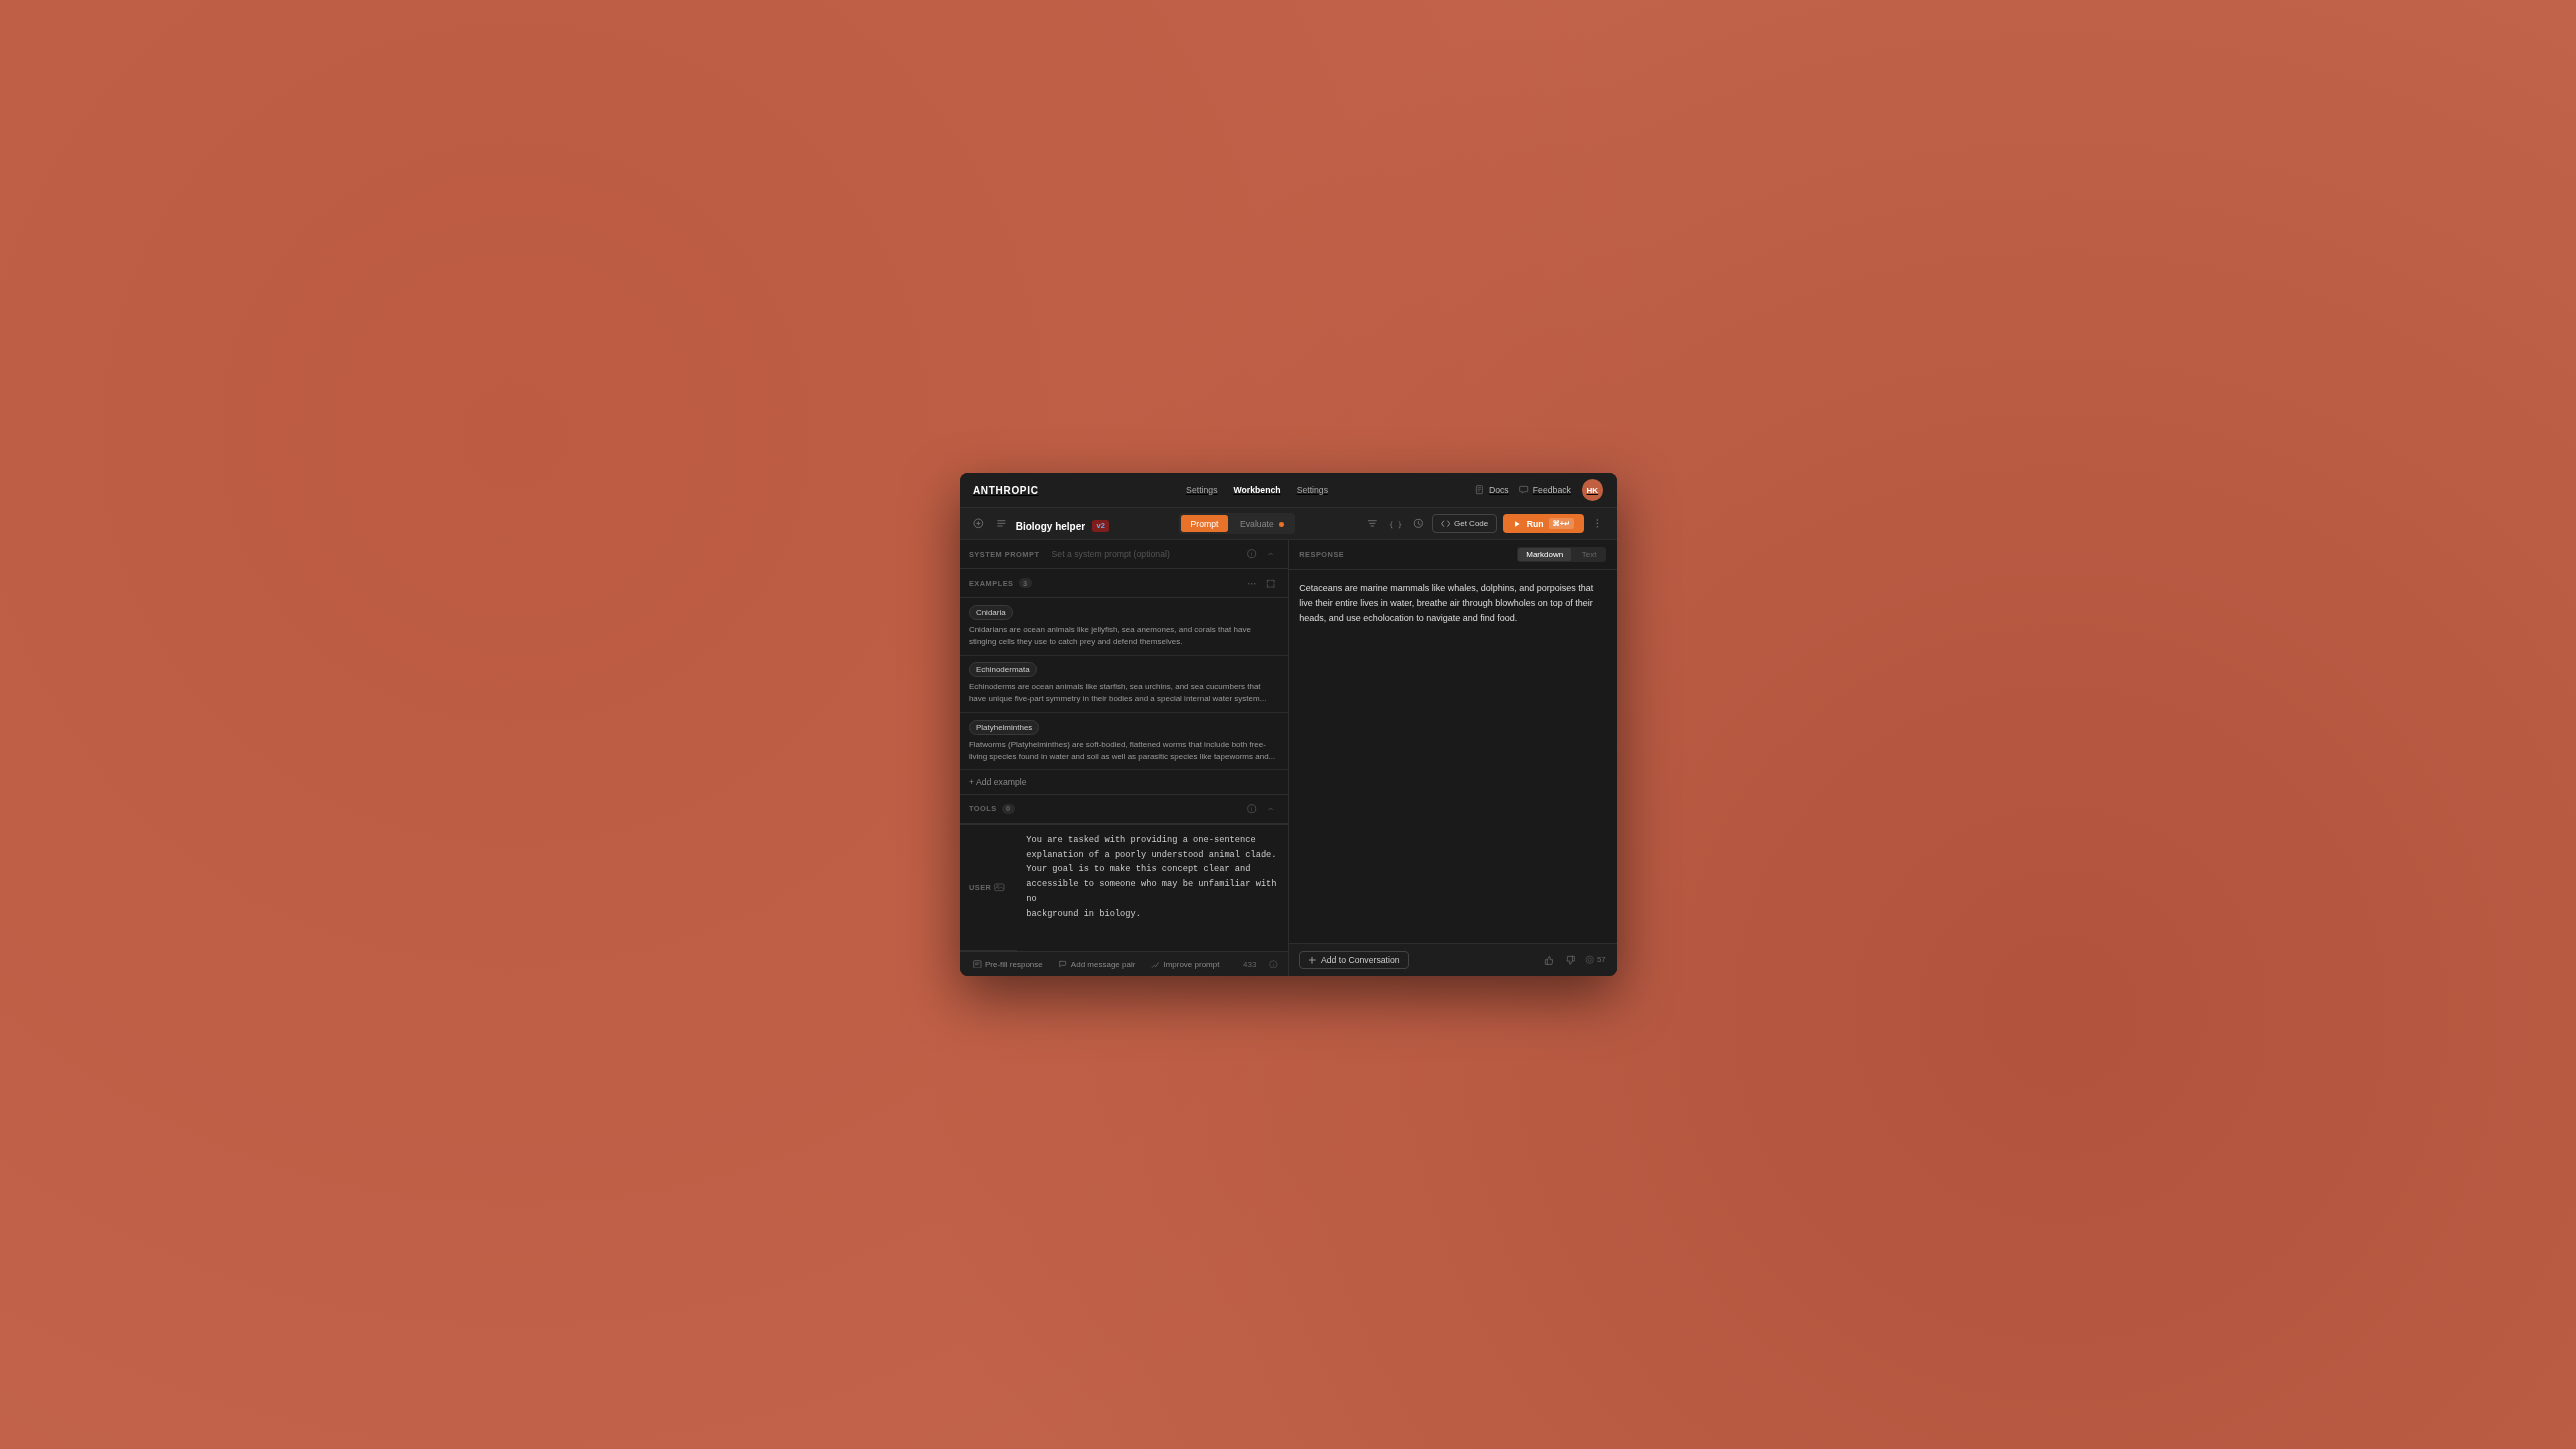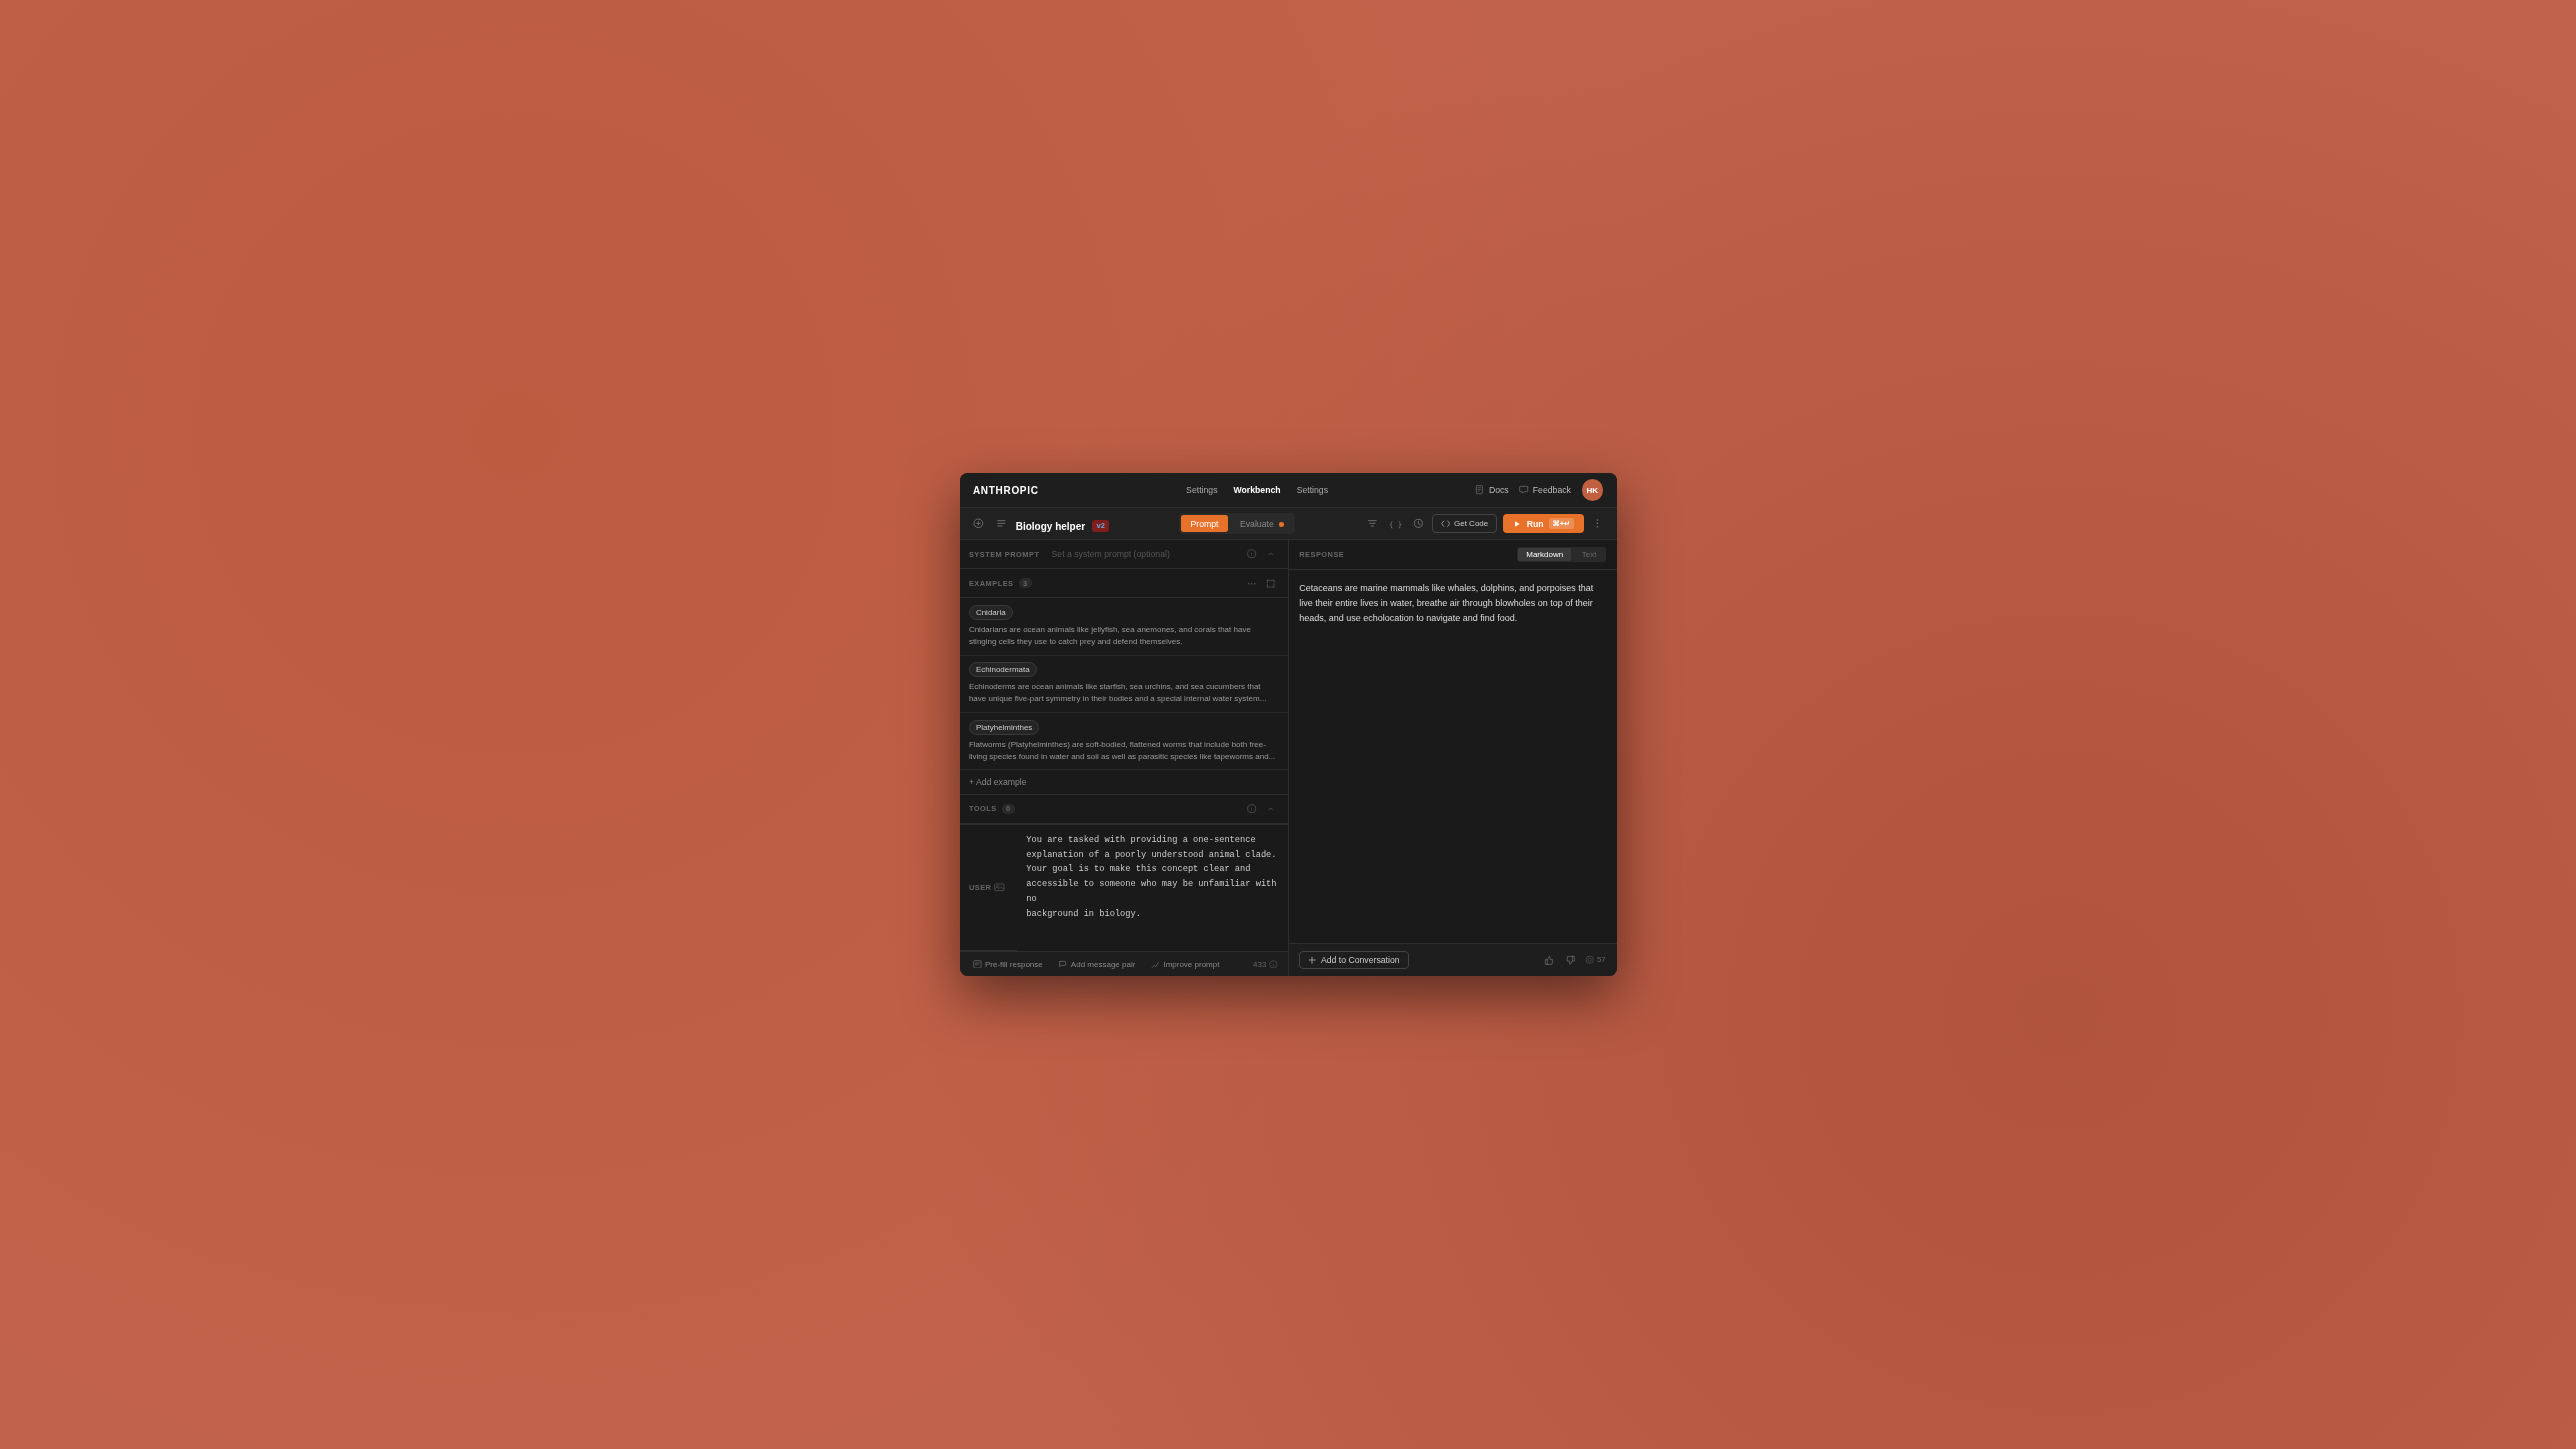--- a/index.html
+++ b/index.html
@@ -22,20 +22,21 @@
     }
     
     .header {
       background: #1e1e1e;
       padding: 0 13.4px;
       height: 35px;
       display: flex;
       align-items: center;
       justify-content: space-between;
       border-bottom: 0.7px solid #2e2e2e;
+      text-decoration: underline;
     }
     .header-logo {
       font-weight: 800;
       color: #fff;
       font-size: 10px;
       letter-spacing: 0.7px;
     }
     .header-nav {
       display: flex;
       gap: 16px;
@@ -341,21 +342,21 @@
       font-size: 8px;
       cursor: pointer;
       background: none;
       border: none;
       padding: 2px 4px;
       border-radius: 2.7px;
     }
     .char-count {
       display: flex;
       align-items: center;
-      gap: 3px;
+      gap: 13px;
       color: #666;
       font-size: 8px;
     }
     
     .right-panel {
       flex: 1;
       display: flex;
       flex-direction: column;
     }
     .response-header {

